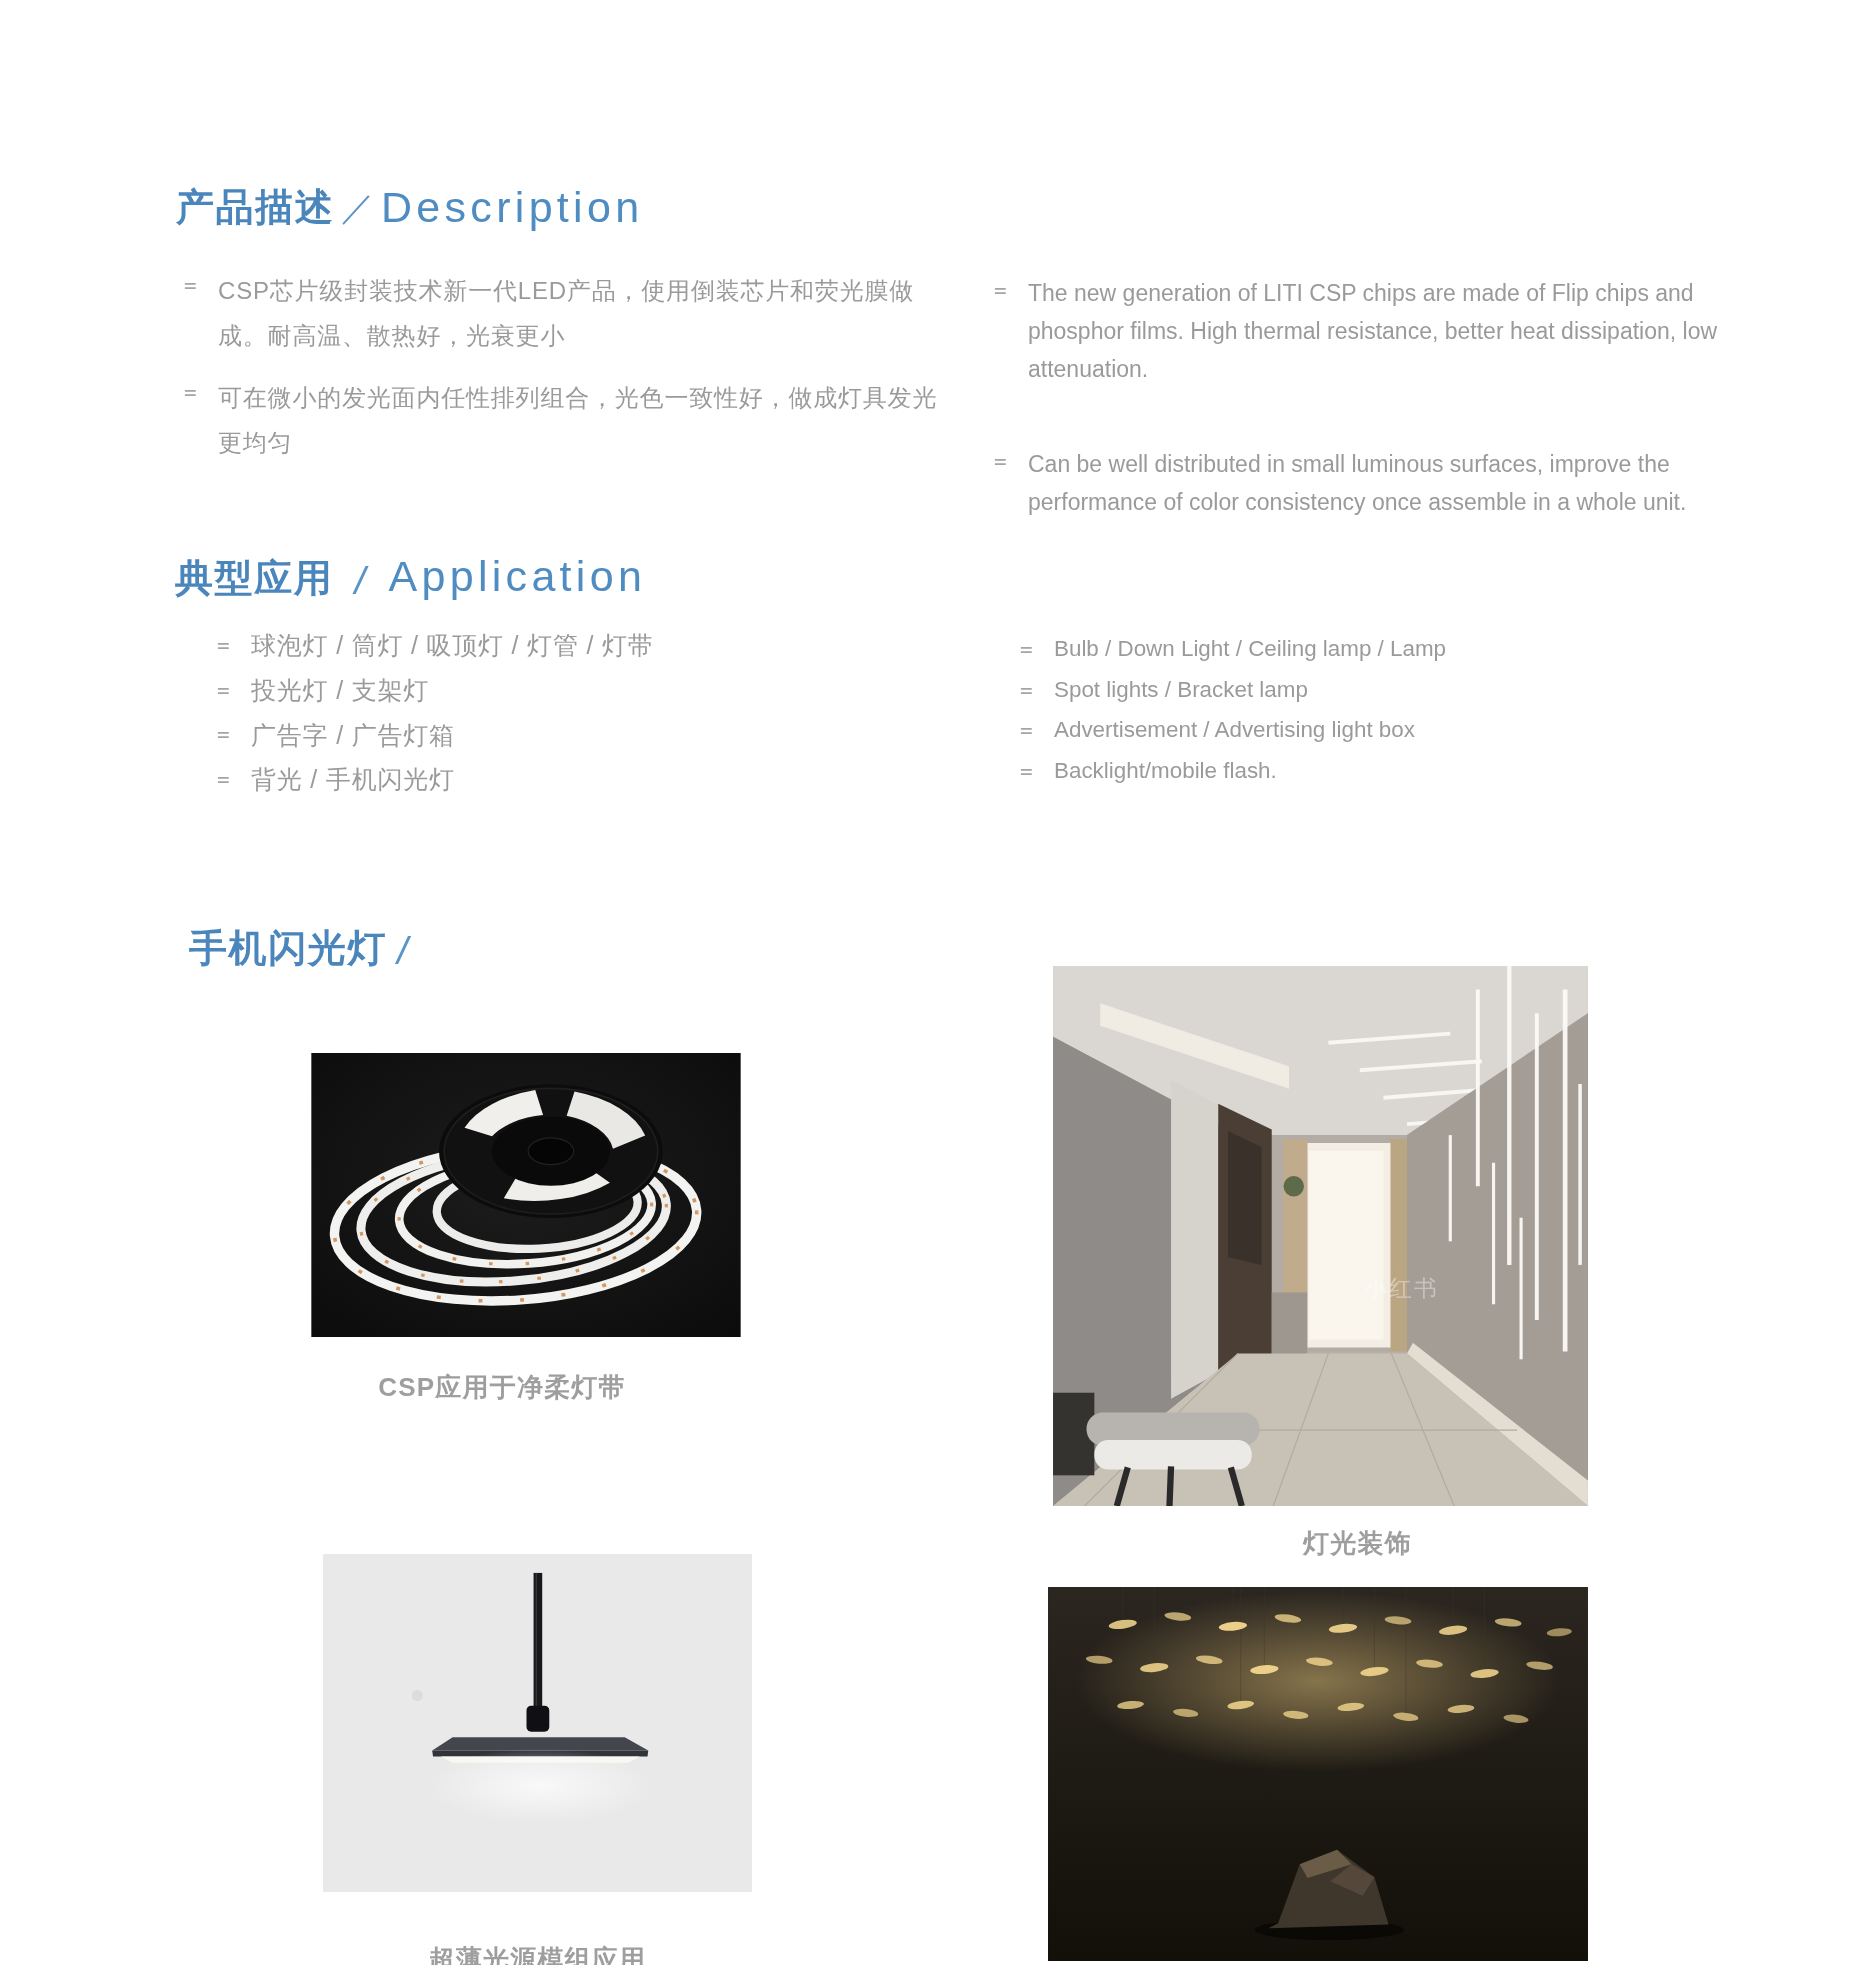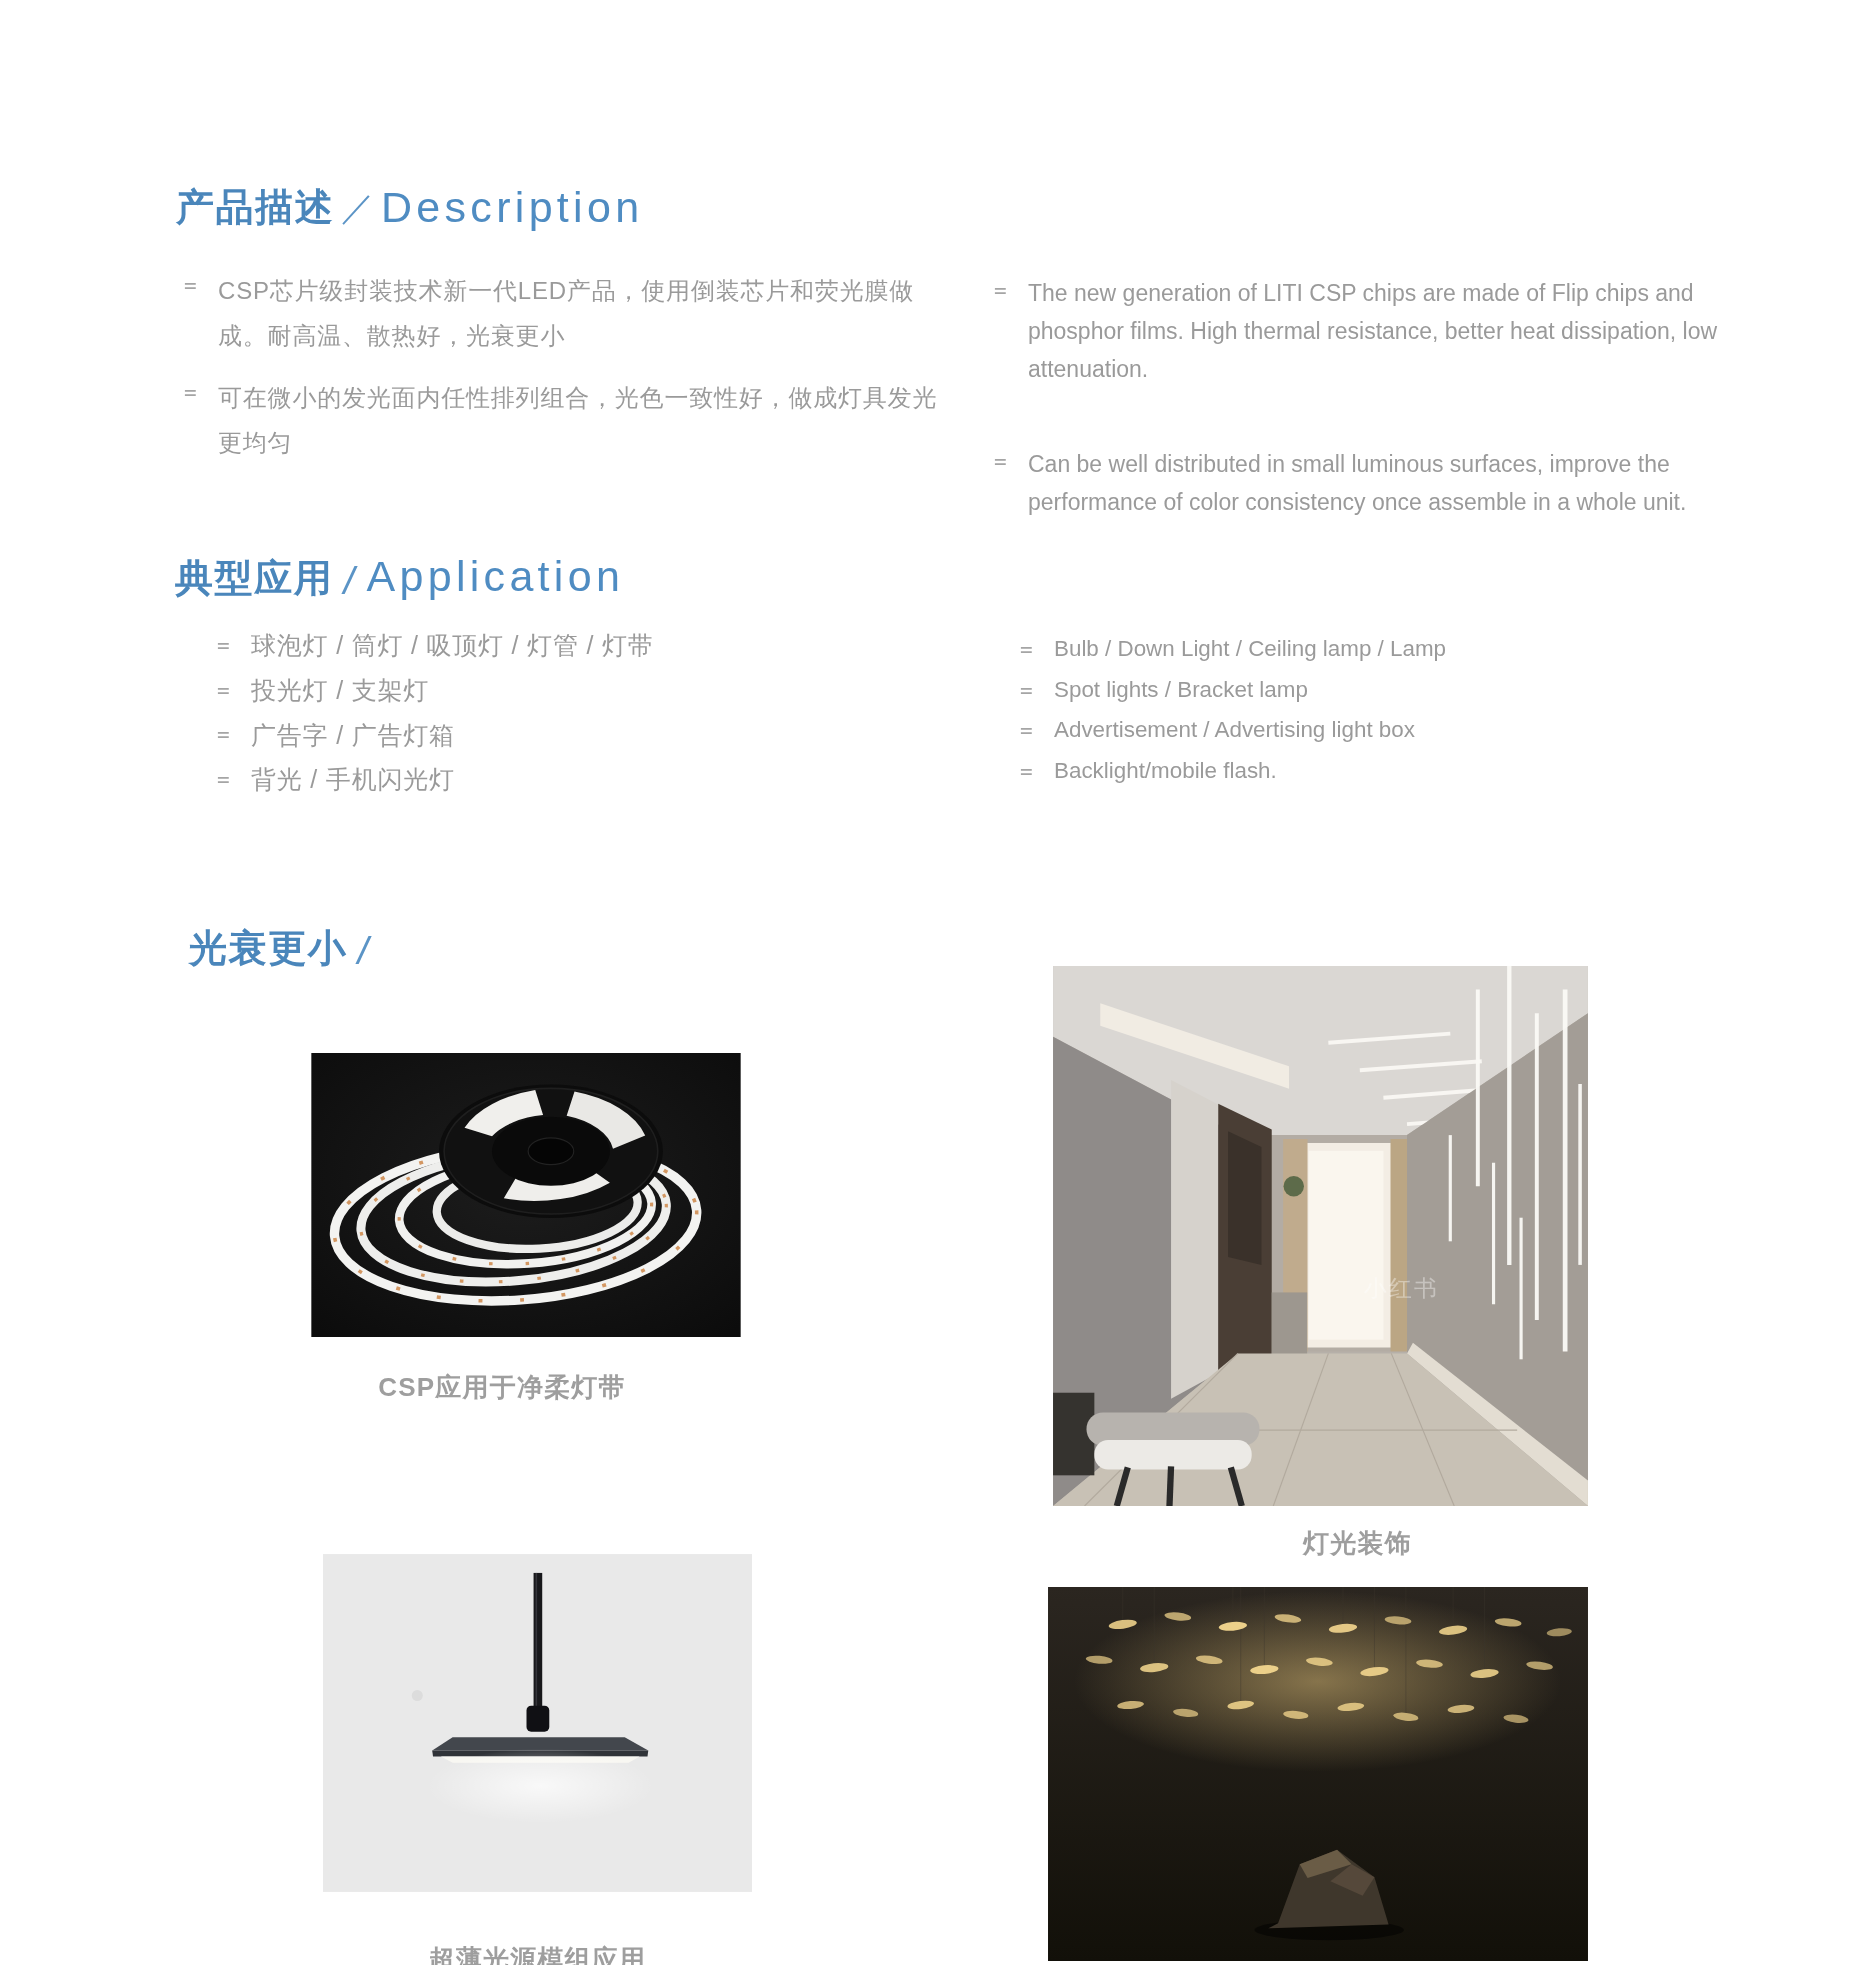--- a/index.html
+++ b/index.html
@@ -59,21 +59,21 @@
     <div class="bullet-item">
       <span class="bullet-mark">=</span>
       <span class="bullet-text">The new generation of LITI CSP chips are made of Flip chips and phosphor films. High thermal resistance, better heat dissipation, low attenuation.</span>
     </div>
     <div class="bullet-item">
       <span class="bullet-mark">=</span>
       <span class="bullet-text">Can be well distributed in small luminous surfaces, improve the performance of color consistency once assemble in a whole unit.</span>
     </div>
   </div>
 
-  <div class="heading" style="left:175px;top:552px;">
+  <div class="heading" style="left:175px;top:552px;gap:11px;">
     <span class="h-zh">典型应用</span>
     <span class="h-slash">/</span>
     <span class="h-en">Application</span>
   </div>
 
   <div class="textcol app-zh" style="left:217px;top:632px;width:707px;">
     <div class="bullet-item">
       <span class="bullet-mark">=</span>
       <span class="bullet-text">球泡灯 / 筒灯 / 吸顶灯 / 灯管 / 灯带</span>
     </div>
@@ -104,21 +104,21 @@
       <span class="bullet-mark">=</span>
       <span class="bullet-text">Advertisement / Advertising light box</span>
     </div>
     <div class="bullet-item">
       <span class="bullet-mark">=</span>
       <span class="bullet-text">Backlight/mobile flash.</span>
     </div>
   </div>
 
   <div class="heading" style="left:189px;top:923px;">
-    <span class="h-zh">光衰更小</span>
+    <span class="h-zh">手机闪光灯</span>
     <span class="h-slash">/</span>
   </div>
 
   <div class="fig" style="left:311px;top:1053px;width:382px;">
     <svg width="430" height="284" viewBox="0 0 1093 723">
       <defs>
         <radialGradient id="g1bg" cx="50%" cy="45%" r="80%">
           <stop offset="0" stop-color="#1d1d1d"></stop>
             <stop offset="1" stop-color="#0a0a0a"></stop>
         </radialGradient>

